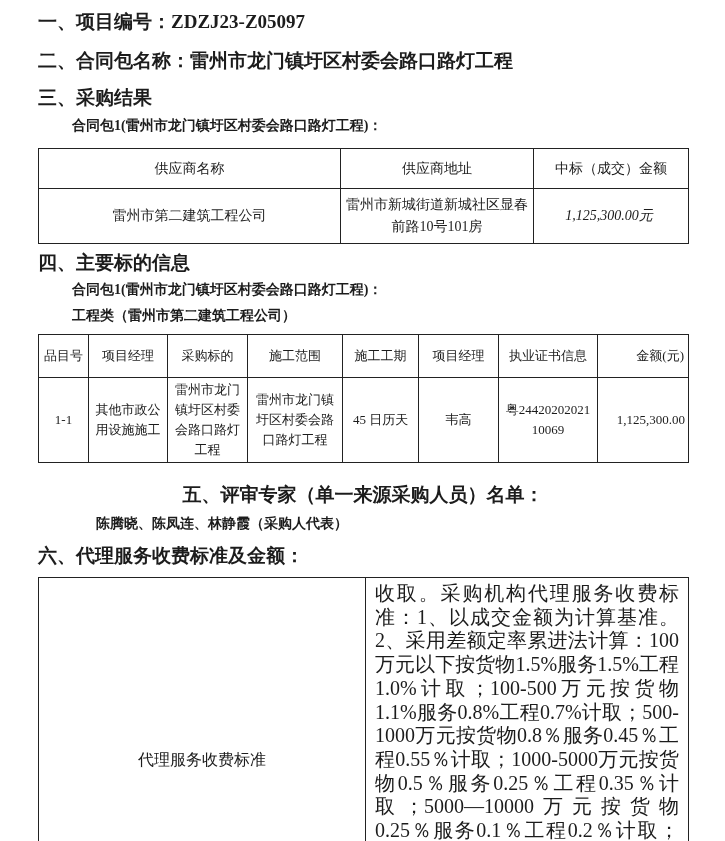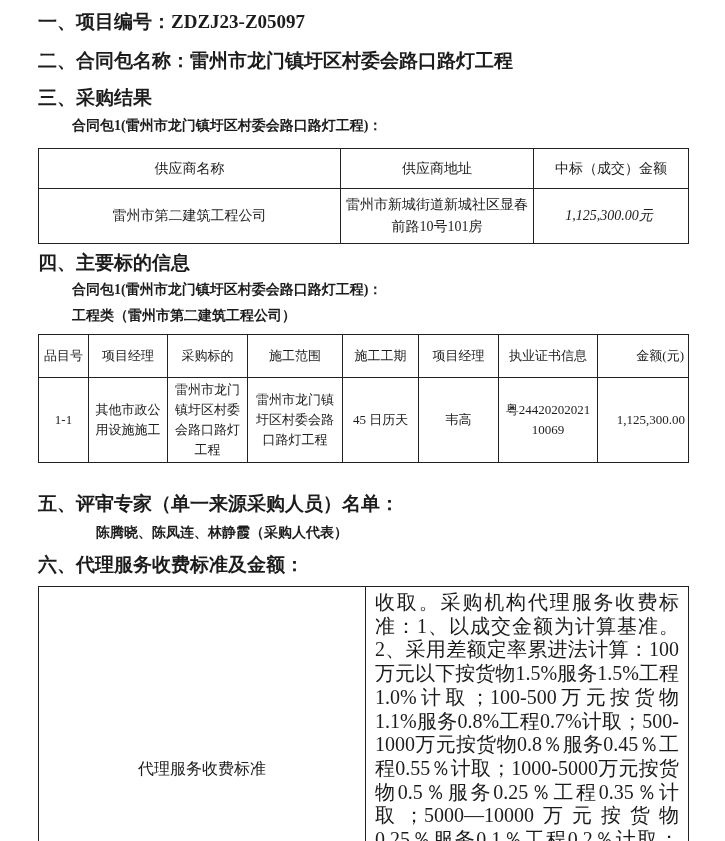--- a/index.html
+++ b/index.html
@@ -9,21 +9,21 @@
     color:#1c1c1c;
     -webkit-font-smoothing:antialiased;
   }
   .page{padding:12px 37px 0 38px;}
   .sec-title{
     font-size:19px;font-weight:bold;line-height:20px;white-space:nowrap;
   }
   #s2{margin-top:19px;}
   #s3{margin-top:17px;}
   #s4{margin-top:9px;}
-  #s5{margin-top:31px;}
+  #s5{margin-top:22px;text-align:center;}
   #s6{margin-top:13px;}
   .sub-line{
     font-size:14px;font-weight:bold;line-height:19px;margin-left:34px;white-space:nowrap;
   }
   #pkg1{margin-top:8px;}
   #pkg2{margin-top:7px;}
   #cat{margin-top:7px;}
   #names{margin-top:9px;font-weight:bold;padding-left:24px;}
   table{
     border-collapse:collapse;table-layout:fixed;width:650px;

